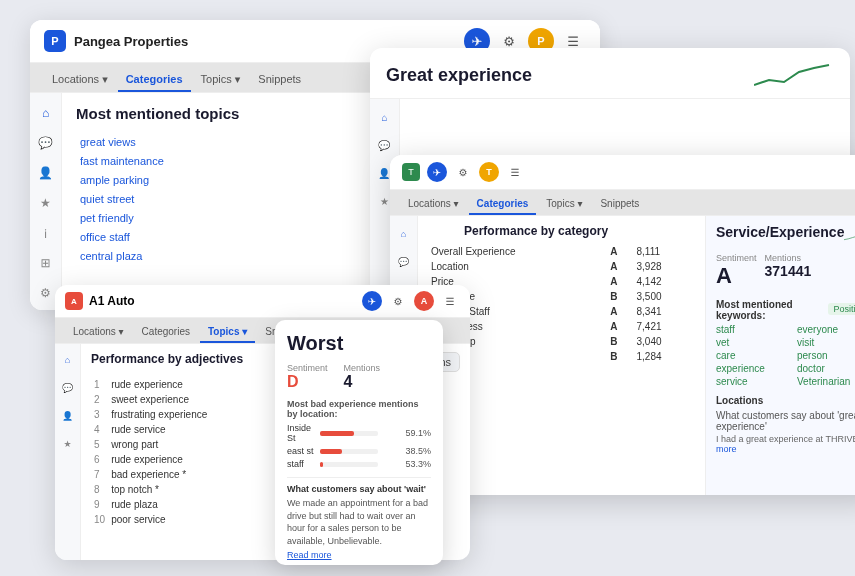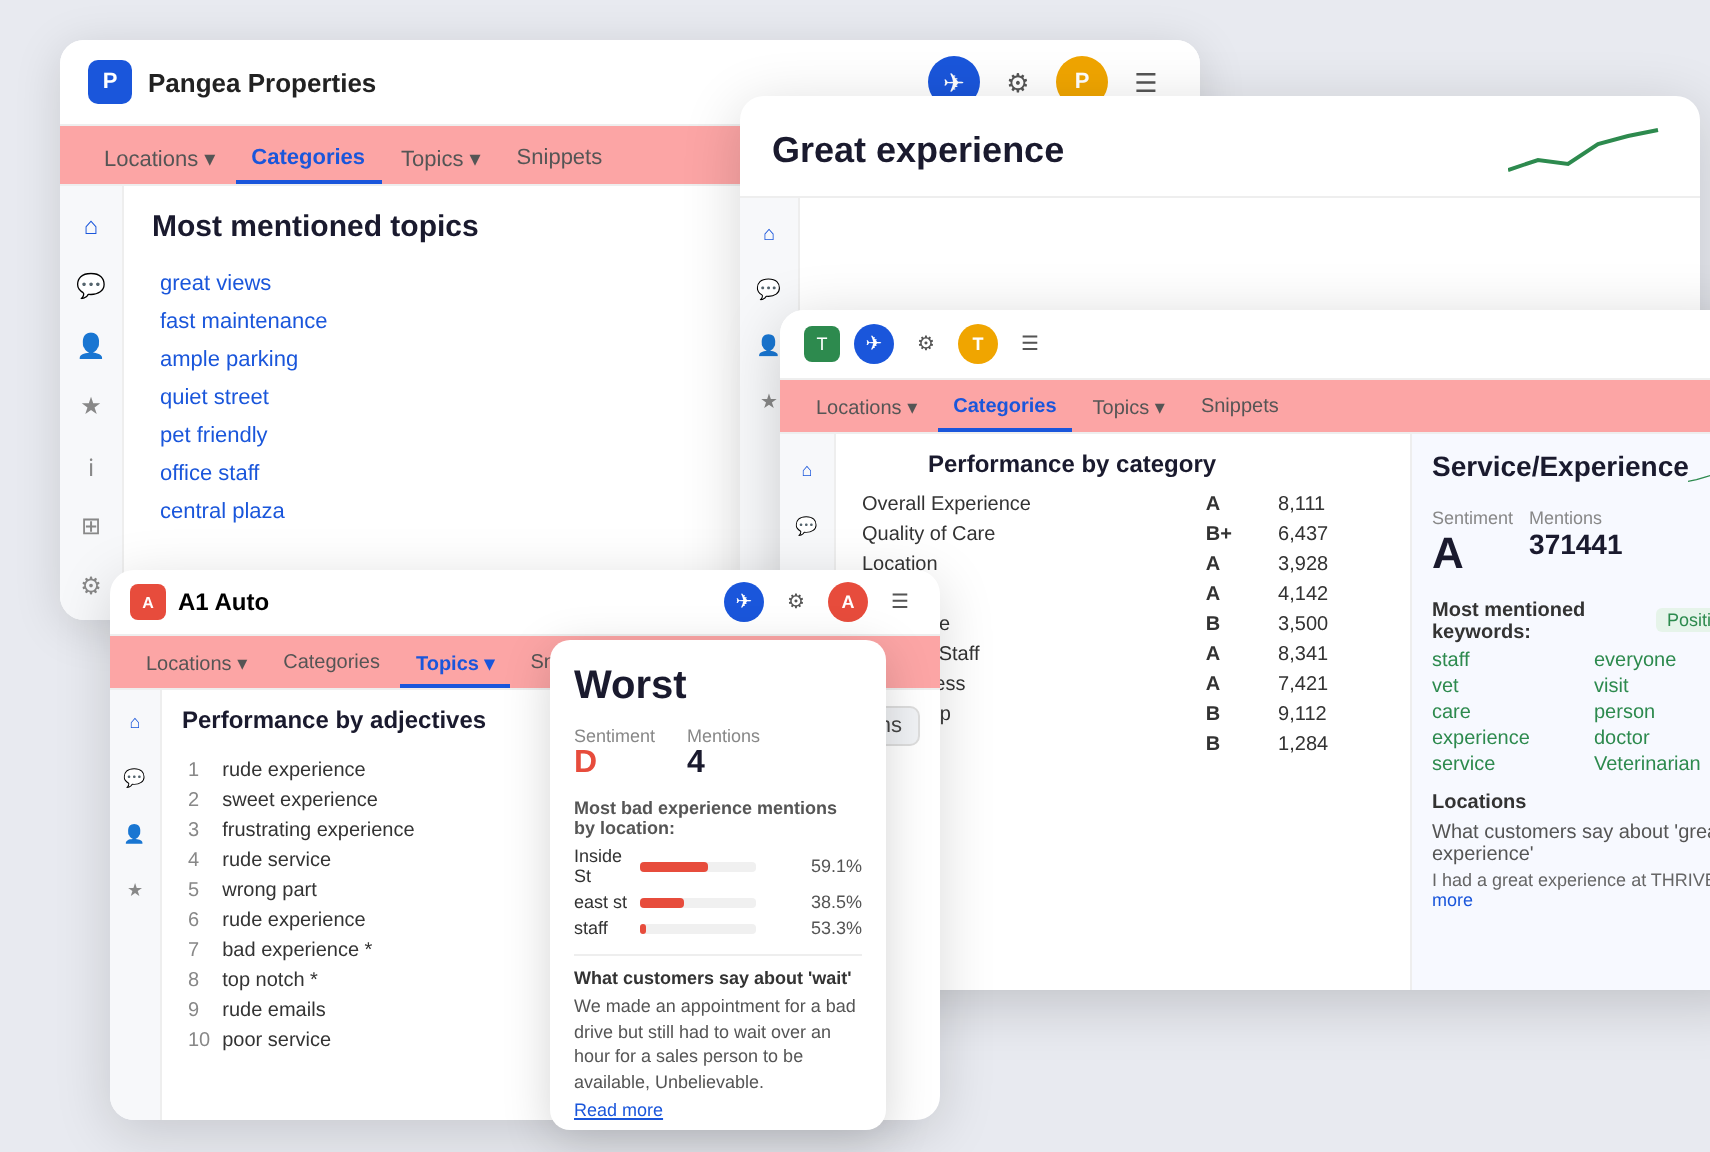--- a/index.html
+++ b/index.html
@@ -62,21 +62,21 @@
       background: #f0a500;
       display: flex; align-items: center; justify-content: center;
       font-size: 11px; color: #fff; font-weight: bold;
     }
 
     
     .nav-tabs {
       display: flex; gap: 2px;
       padding: 6px 14px 0;
       border-bottom: 1px solid #eee;
-      background: #fca5a5;
+      background: #e5e5e5;
     }
     .nav-tab {
       font-size: 11px; color: #555;
       padding: 4px 8px;
       cursor: pointer;
       border-bottom: 2px solid transparent;
     }
     .nav-tab.active {
       color: #1a56db;
       border-bottom: 2px solid #1a56db;
@@ -430,25 +430,20 @@
       <div class="thrive-left">
         <div class="perf-title">Performance by category</div>
         <table class="perf-table">
           <tbody id="thrive-tbody">
               <tr class="perf-row">
     <td>Overall Experience</td>
     <td class="perf-score">A</td>
     <td>8,111</td>
   </tr>
               <tr class="perf-row">
-    <td>Quality of Care</td>
-    <td class="perf-score">B+</td>
-    <td>6,437</td>
-  </tr>
-              <tr class="perf-row">
     <td>Location</td>
     <td class="perf-score">A</td>
     <td>3,928</td>
   </tr>
               <tr class="perf-row">
     <td>Price</td>
     <td class="perf-score">A</td>
     <td>4,142</td>
   </tr>
               <tr class="perf-row">
@@ -462,21 +457,21 @@
     <td>8,341</td>
   </tr>
               <tr class="perf-row">
     <td>Cleanliness</td>
     <td class="perf-score">A</td>
     <td>7,421</td>
   </tr>
               <tr class="perf-row">
     <td>Follow Up</td>
     <td class="perf-score">B</td>
-    <td>9,112</td>
+    <td>3,040</td>
   </tr>
               <tr class="perf-row">
     <td>Value</td>
     <td class="perf-score">B</td>
     <td>1,284</td>
   </tr>
             </tbody>
         </table>
       </div>
       <div class="thrive-right">
@@ -604,21 +599,21 @@
     <td class="pos-num">1</td>
   </tr>
             <tr class="adj-row">
     <td>8</td>
     <td class="adj-link">top notch *</td>
     <td class="neg-num">0</td>
     <td class="pos-num">1</td>
   </tr>
             <tr class="adj-row">
     <td>9</td>
-    <td class="adj-link">rude emails</td>
+    <td class="adj-link">rude plaza</td>
     <td class="neg-num">0</td>
     <td class="pos-num">0</td>
   </tr>
             <tr class="adj-row">
     <td>10</td>
     <td class="adj-link">poor service</td>
     <td class="neg-num">0</td>
     <td class="pos-num">1</td>
   </tr>
           </tbody>

